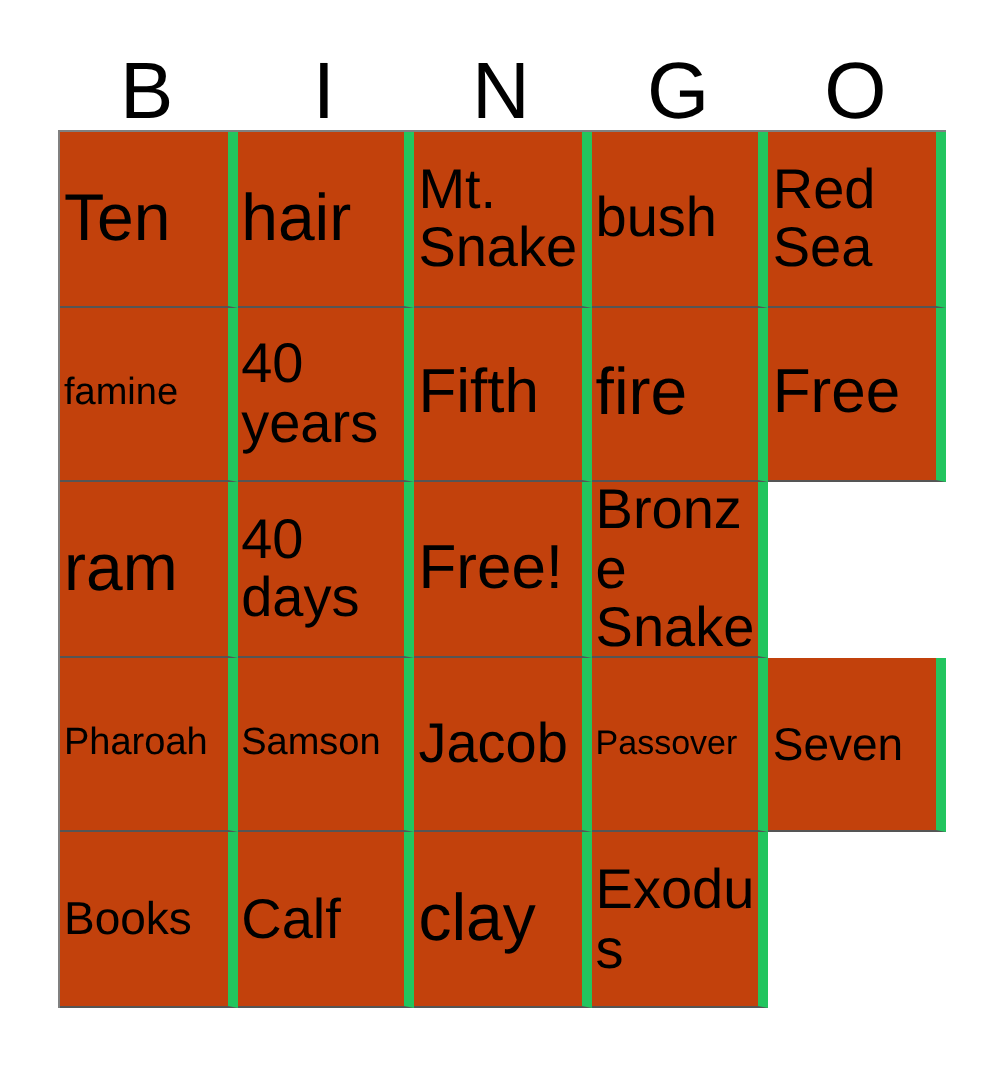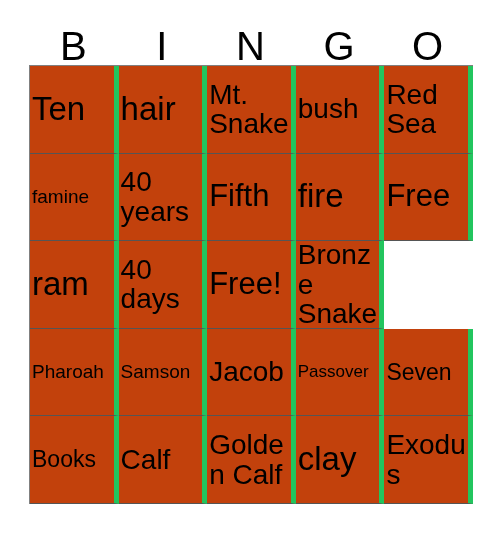--- a/index.html
+++ b/index.html
@@ -181,23 +181,20 @@
     </div>
 
     <div class="grid-row">
       <div class="cell">
         <span class="cell-text sz-sm">Books</span>
       </div>
       <div class="cell">
         <span class="cell-text sz-md">Calf</span>
       </div>
       <div class="cell">
-        <span class="cell-text sz-xs">Golden Calf</span>
-      </div>
-      <div class="cell">
         <span class="cell-text sz-xl">clay</span>
       </div>
       <div class="cell">
         <span class="cell-text sz-xs">Exodus</span>
       </div>
     </div>
 
   </div>
 </div>
 

